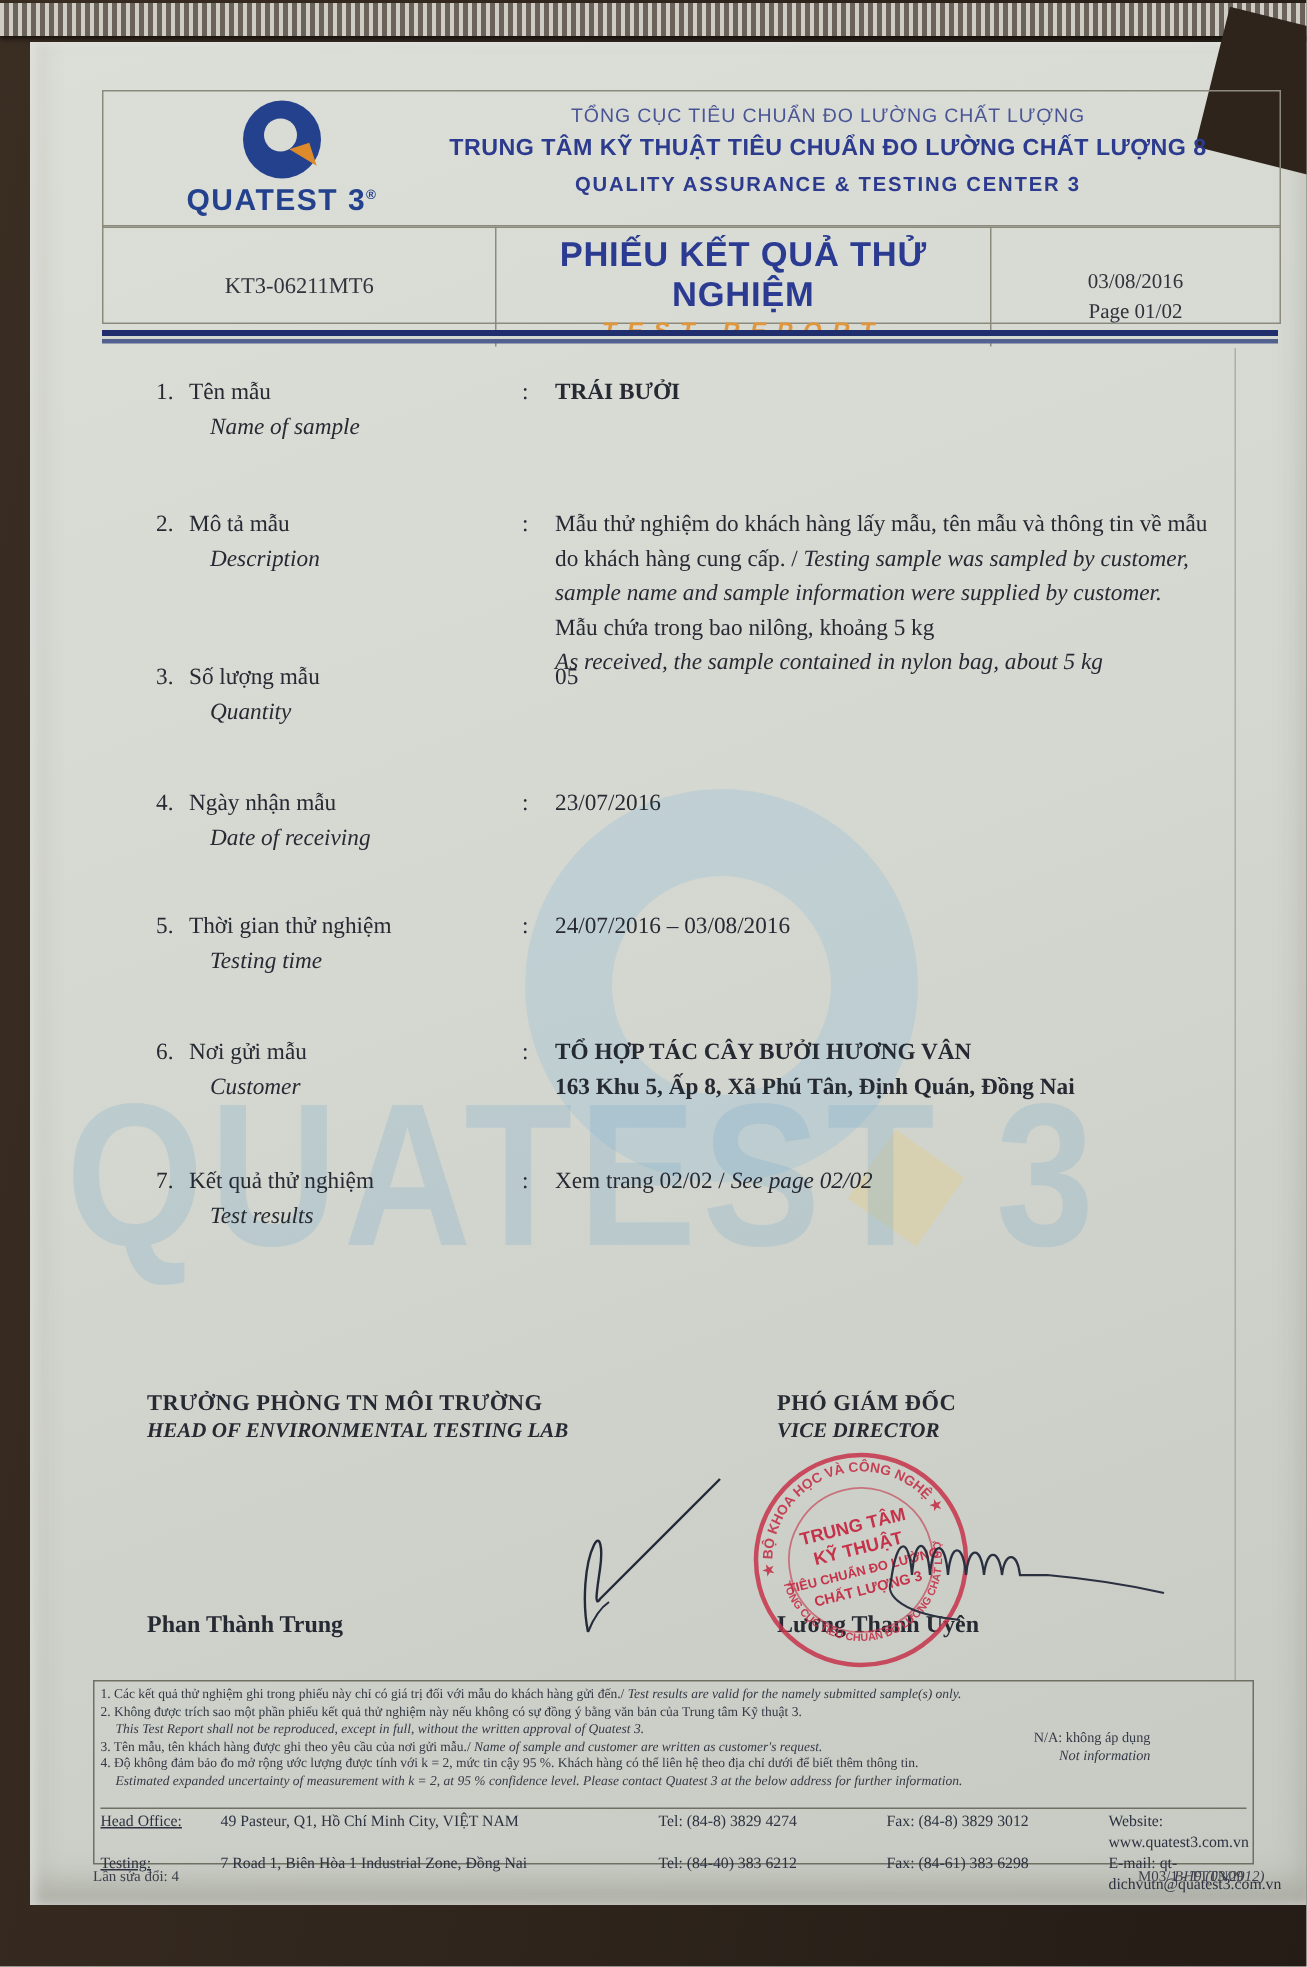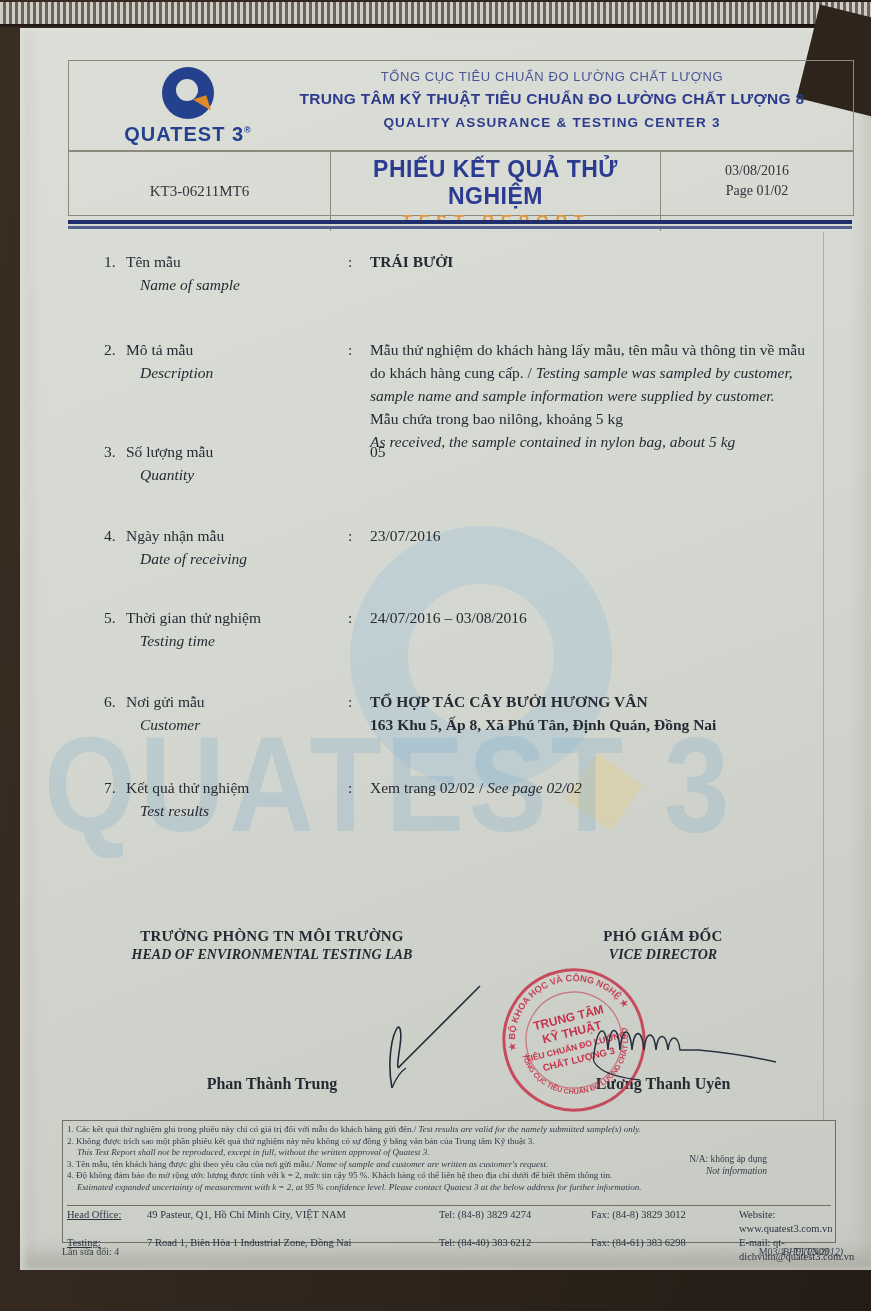--- a/index.html
+++ b/index.html
@@ -38,37 +38,37 @@
   
   .tband{position:absolute;left:48px;top:122px;width:784px;height:64px;border:1px solid #8b8a7d;
        display:grid;grid-template-columns:262px 330px 1fr;}
   .tband>div{border-right:1px solid #8b8a7d;}
   .tband>div:last-child{border-right:none;}
   .tcode{display:flex;align-items:center;justify-content:center;font-size:15px;color:#32323c;}
   .ttitle{text-align:center;padding-top:5px;}
   .ttl-vn{font-family:"Liberation Sans",sans-serif;font-weight:700;font-size:23px;color:#2c3b92;letter-spacing:.5px;}
   .ttl-en{font-family:"Liberation Sans",sans-serif;font-weight:800;font-style:italic;font-size:16px;
        color:#e0963c;letter-spacing:7px;margin-top:3px;}
-  .tdate{text-align:center;padding-top:10px;font-size:14px;line-height:20px;color:#32323c;}
+  .tdate{text-align:center;padding-top:28px;font-size:14px;line-height:20px;color:#32323c;}
   .rule{position:absolute;left:48px;top:192px;width:784px;height:4px;background:#202e6d;
        border-bottom:2px solid #d5d8d1;box-shadow:0 3px 0 #53618f;}
   .mline{position:absolute;left:803px;top:204px;width:1px;height:888px;background:#97978a;opacity:.65;}
   
   .item{position:absolute;left:84px;right:28px;display:grid;grid-template-columns:22px 222px 22px 1fr;
        font-size:15.5px;line-height:23px;z-index:2;}
   .i-no{text-align:left;}
   .i-en{font-style:italic;padding-left:14px;}
   .i-colon{text-align:left;}
   .vline .it{font-style:italic;}
   .vline .bd{font-weight:700;}
   .vline sup{font-size:10px;}
   .it1{top:222px;} .it2{top:310px;} .it3{top:412px;} .it4{top:496px;}
   .it5{top:578px;} .it6{top:662px;} .it7{top:748px;}
   
-  .sig{position:absolute;text-align:center;z-index:2;}
+  .sig{position:absolute;text-align:left;z-index:2;}
   .sig-l{left:78px;top:900px;width:348px;}
   .sig-r{left:498px;top:900px;width:290px;}
   .sig-t1{font-weight:700;font-size:15px;letter-spacing:.3px;}
   .sig-t2{font-weight:700;font-style:italic;font-size:14px;margin-top:2px;}
   .sig-name{font-weight:700;font-size:16px;margin-top:0;}
   .sp-l{height:112px;} .sp-r{height:112px;}
   .sigsvg{position:absolute;z-index:3;}
   .stamp{position:absolute;left:478px;top:936px;width:152px;height:152px;transform:rotate(-14deg);z-index:2;}
   
   .nbox{position:absolute;left:42px;top:1092px;width:772px;height:121px;border:1px solid #6f6f63;z-index:2;}

